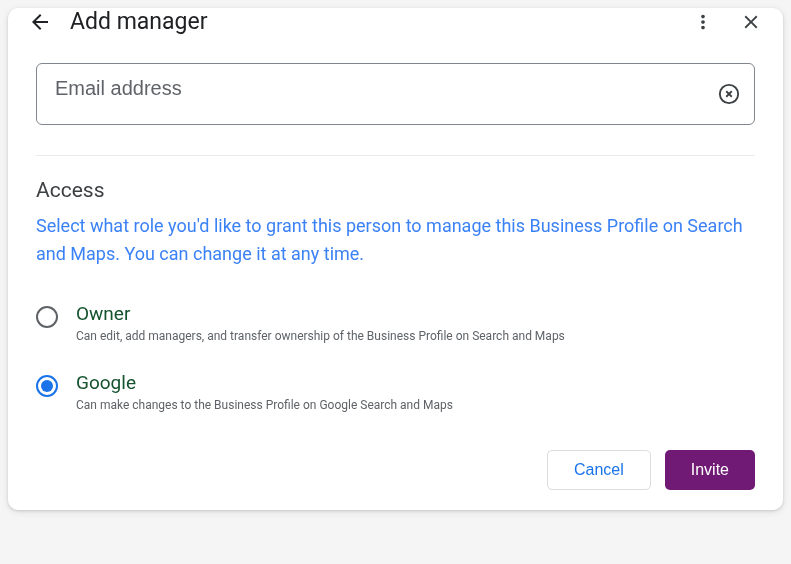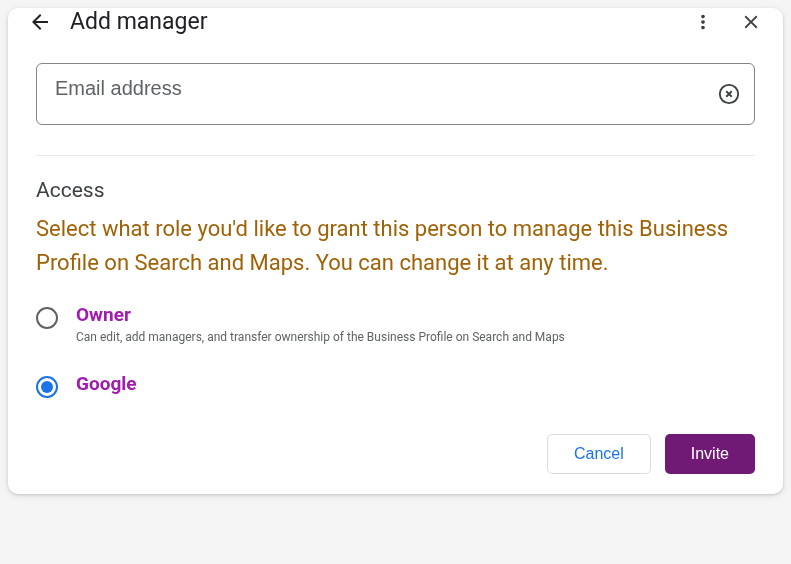--- a/index.html
+++ b/index.html
@@ -97,24 +97,24 @@
       margin-bottom: 22px;
     }
     .section-title {
       font-size: 21px;
       color: #3c4043;
       font-weight: 400;
       margin-bottom: 10px;
       margin-top: 8px;
     }
     .section-desc {
-      font-size: 22px;
-      color: #a16207;
+      font-size: 18px;
+      color: #3b82f6;
       line-height: 1.55;
-      margin-bottom: 15px;
+      margin-bottom: 26px;
     }
     .radio-option {
       display: flex;
       align-items: flex-start;
       padding: 8px 0 18px 0;
       cursor: pointer;
     }
     .radio {
       width: 22px;
       height: 22px;
@@ -137,22 +137,22 @@
       border-radius: 50%;
       top: 50%;
       left: 50%;
       transform: translate(-50%, -50%);
     }
     .option-text {
       flex: 1;
     }
     .option-title {
       font-size: 19px;
-      color: #a21caf;
-      font-weight: 700;
+      color: #14532d;
+      font-weight: 400;
       margin-bottom: 2px;
     }
     .option-desc {
       font-size: 12px;
       color: #5f6368;
       line-height: 1.5;
     }
     .footer {
       display: flex;
       justify-content: flex-end;
@@ -228,20 +228,21 @@
       <div class="option-text">
         <div class="option-title">Owner</div>
         <div class="option-desc">Can edit, add managers, and transfer ownership of the Business Profile on Search and Maps</div>
       </div>
     </div>
 
     <div class="radio-option">
       <div class="radio selected"></div>
       <div class="option-text">
         <div class="option-title">Google</div>
+        <div class="option-desc">Can make changes to the Business Profile on Google Search and Maps</div>
       </div>
     </div>
   </div>
 
   <div class="footer">
     <button class="btn btn-cancel">Cancel</button>
     <button class="btn btn-primary">Invite</button>
   </div>
 </div>
 

